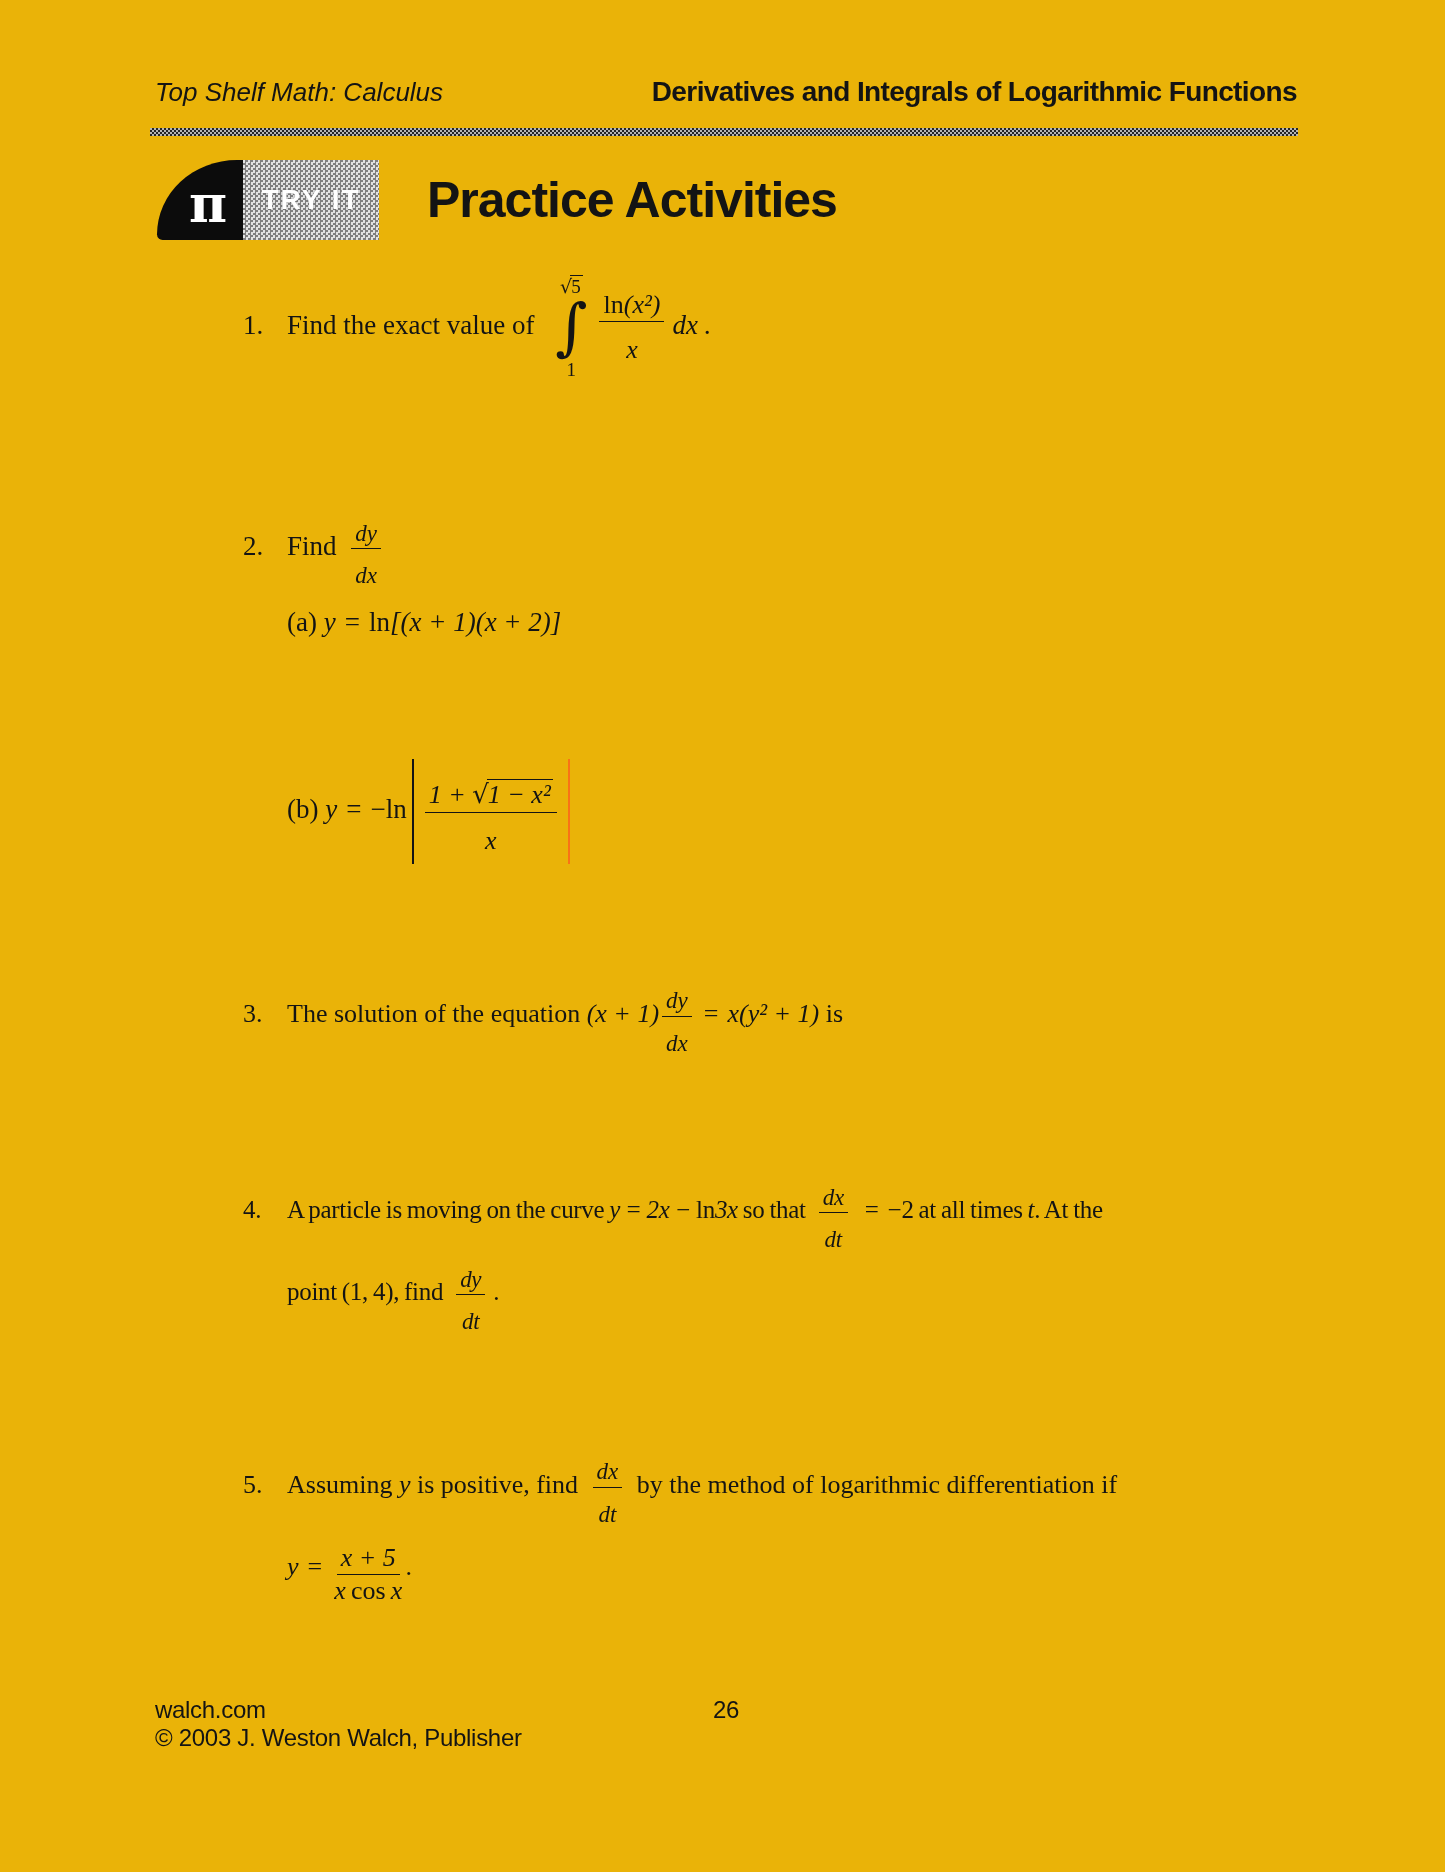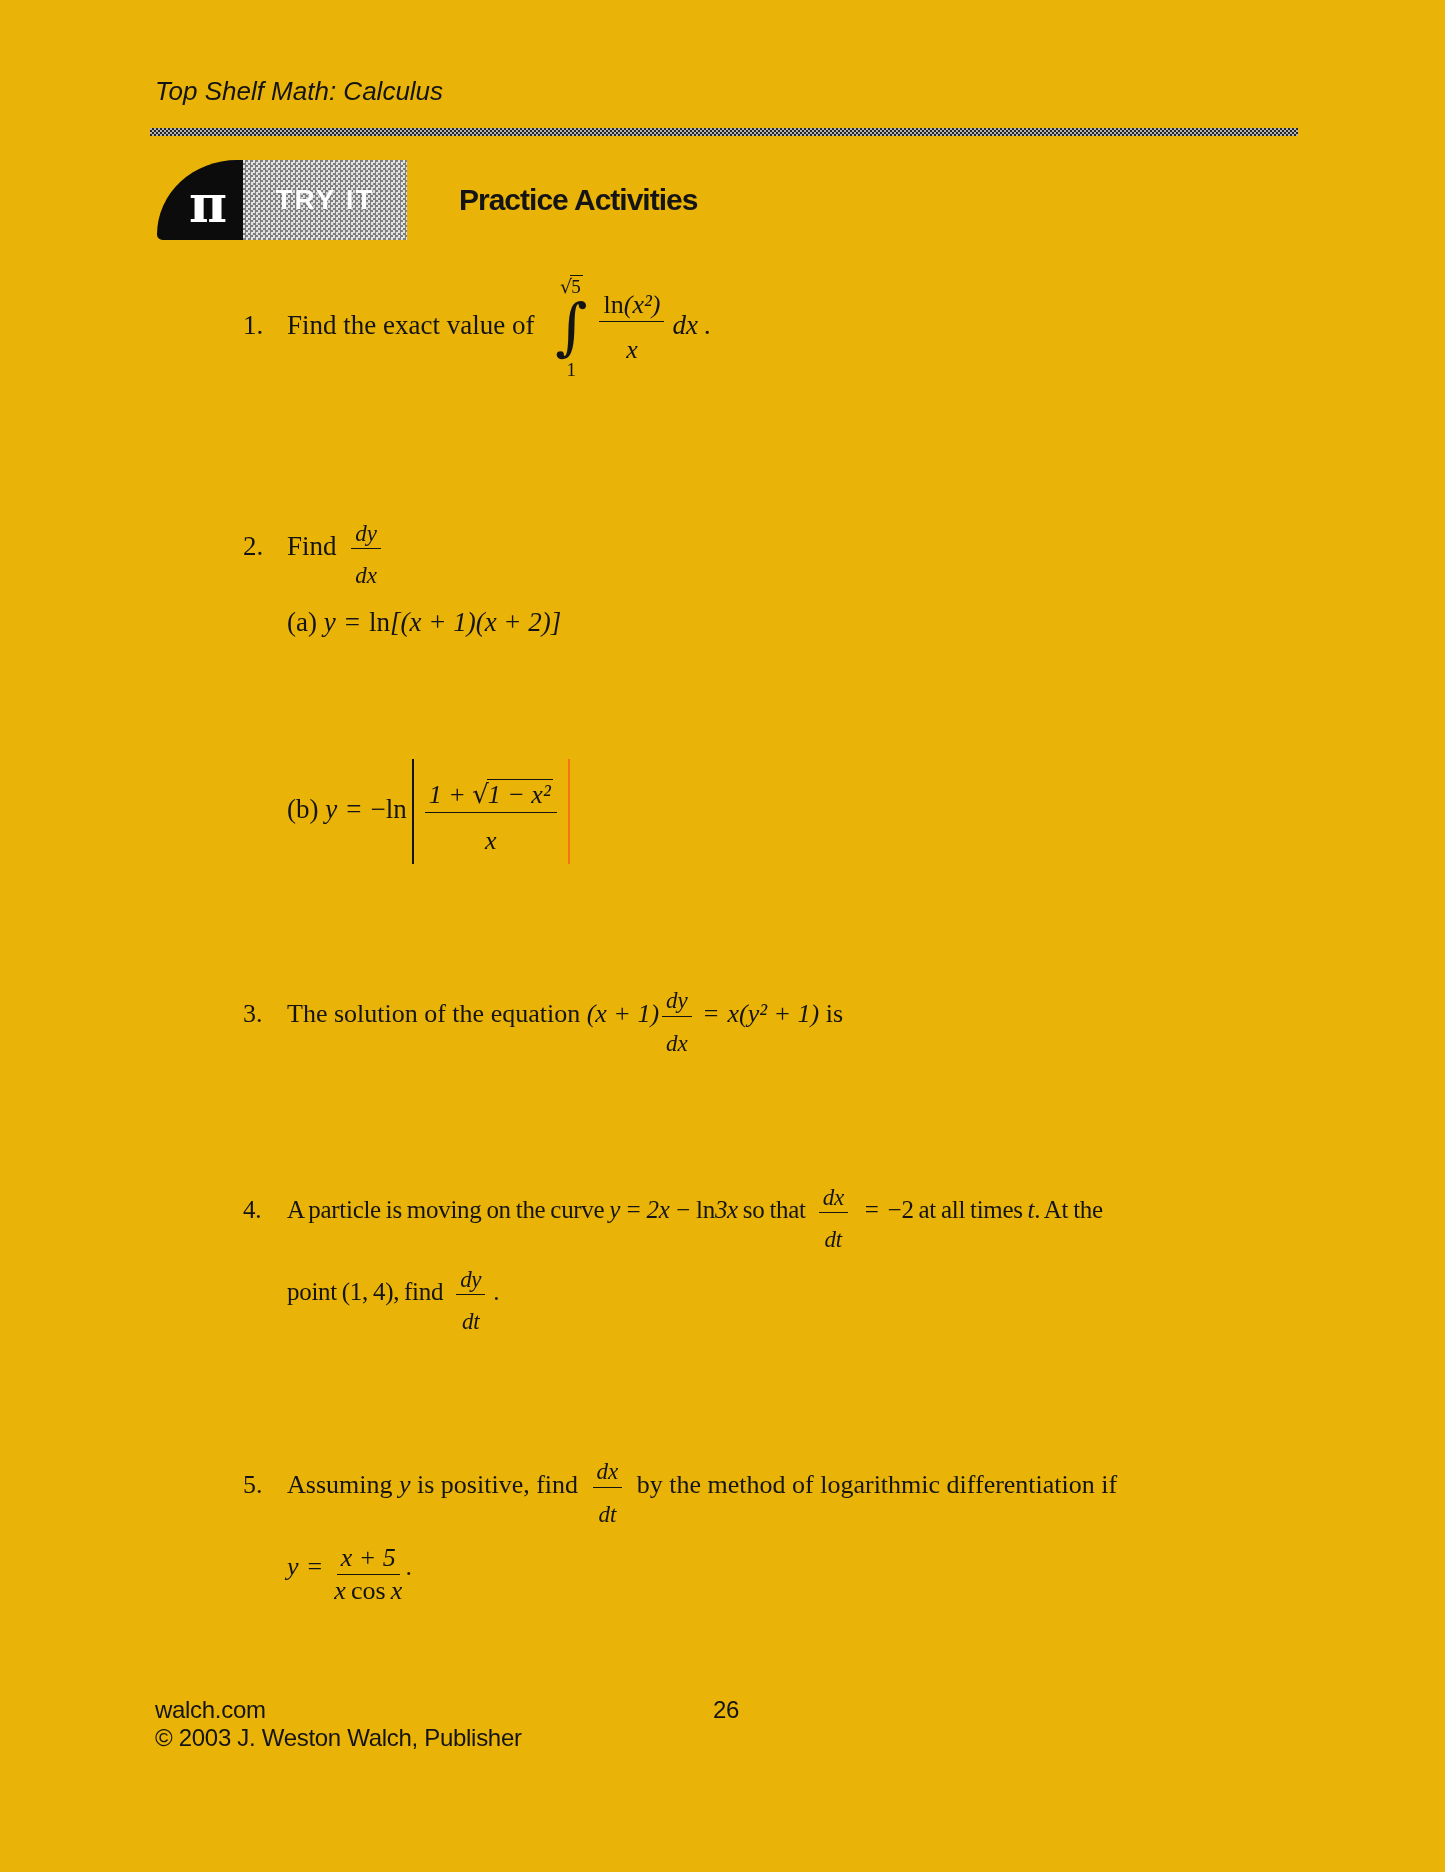--- a/index.html
+++ b/index.html
@@ -29,35 +29,35 @@
   .pi-panel {
     width:86px; height:80px; background:#0c0c0c;
     border-top-left-radius:86px 80px; border-bottom-left-radius:6px;
     display:flex; align-items:center; justify-content:center;
   }
   .pi-glyph {
     color:#ffffff; font-family:"DejaVu Serif", serif; font-weight:bold;
     font-size:52px; line-height:1; padding:8px 0 0 16px;
   }
   .tryit-panel {
-    width:164px; height:80px;
+    width:136px; height:80px;
     background-color:#aaaaaa;
     background-image:conic-gradient(#7f7f7f 25%, #e2e2e2 0 50%, #7f7f7f 0 75%, #e2e2e2 0);
     background-size:5px 5px;
     display:flex; align-items:center; justify-content:center;
   }
   .tryit-label {
     color:#ffffff; font-family:"Liberation Sans", sans-serif; font-weight:bold;
     font-size:28px; letter-spacing:2px; text-shadow:0 0 2px rgba(60,60,60,.55);
   }
   .page-title {
     position:absolute; left:427px; top:160px; height:80px;
     display:flex; align-items:center;
     font-family:"Liberation Sans", sans-serif; font-weight:bold;
-    font-size:30px; letter-spacing:-1px;margin-left:32px;
+    font-size:50px; letter-spacing:-1px;
   }
 
   
   .problem { position:absolute; left:243px; width:1085px; font-size:27px; white-space:nowrap; }
   .row78  { line-height:78px; }
   .row44  { line-height:44px; }
   .row114 { line-height:114px; }
   .row118 { line-height:118px; }
   .pnum   { display:inline-block; width:44px; }
   .sub    { margin-left:44px; }
@@ -106,20 +106,21 @@
   }
   .footer-page { position:absolute; left:50%; transform:translateX(-50%); }
 </style>
 </head>
 <body>
 
 <div class="page">
 
   <div class="header">
     <span class="header-left">Top Shelf Math: Calculus</span>
+    <span class="header-right">Derivatives and Integrals of Logarithmic Functions</span>
   </div>
   <div class="header-rule"></div>
 
   <div class="badge-row">
     <div class="pi-panel">
       <span class="pi-glyph">π</span>
     </div>
     <div class="tryit-panel">
       <span class="tryit-label">TRY IT</span>
     </div>

